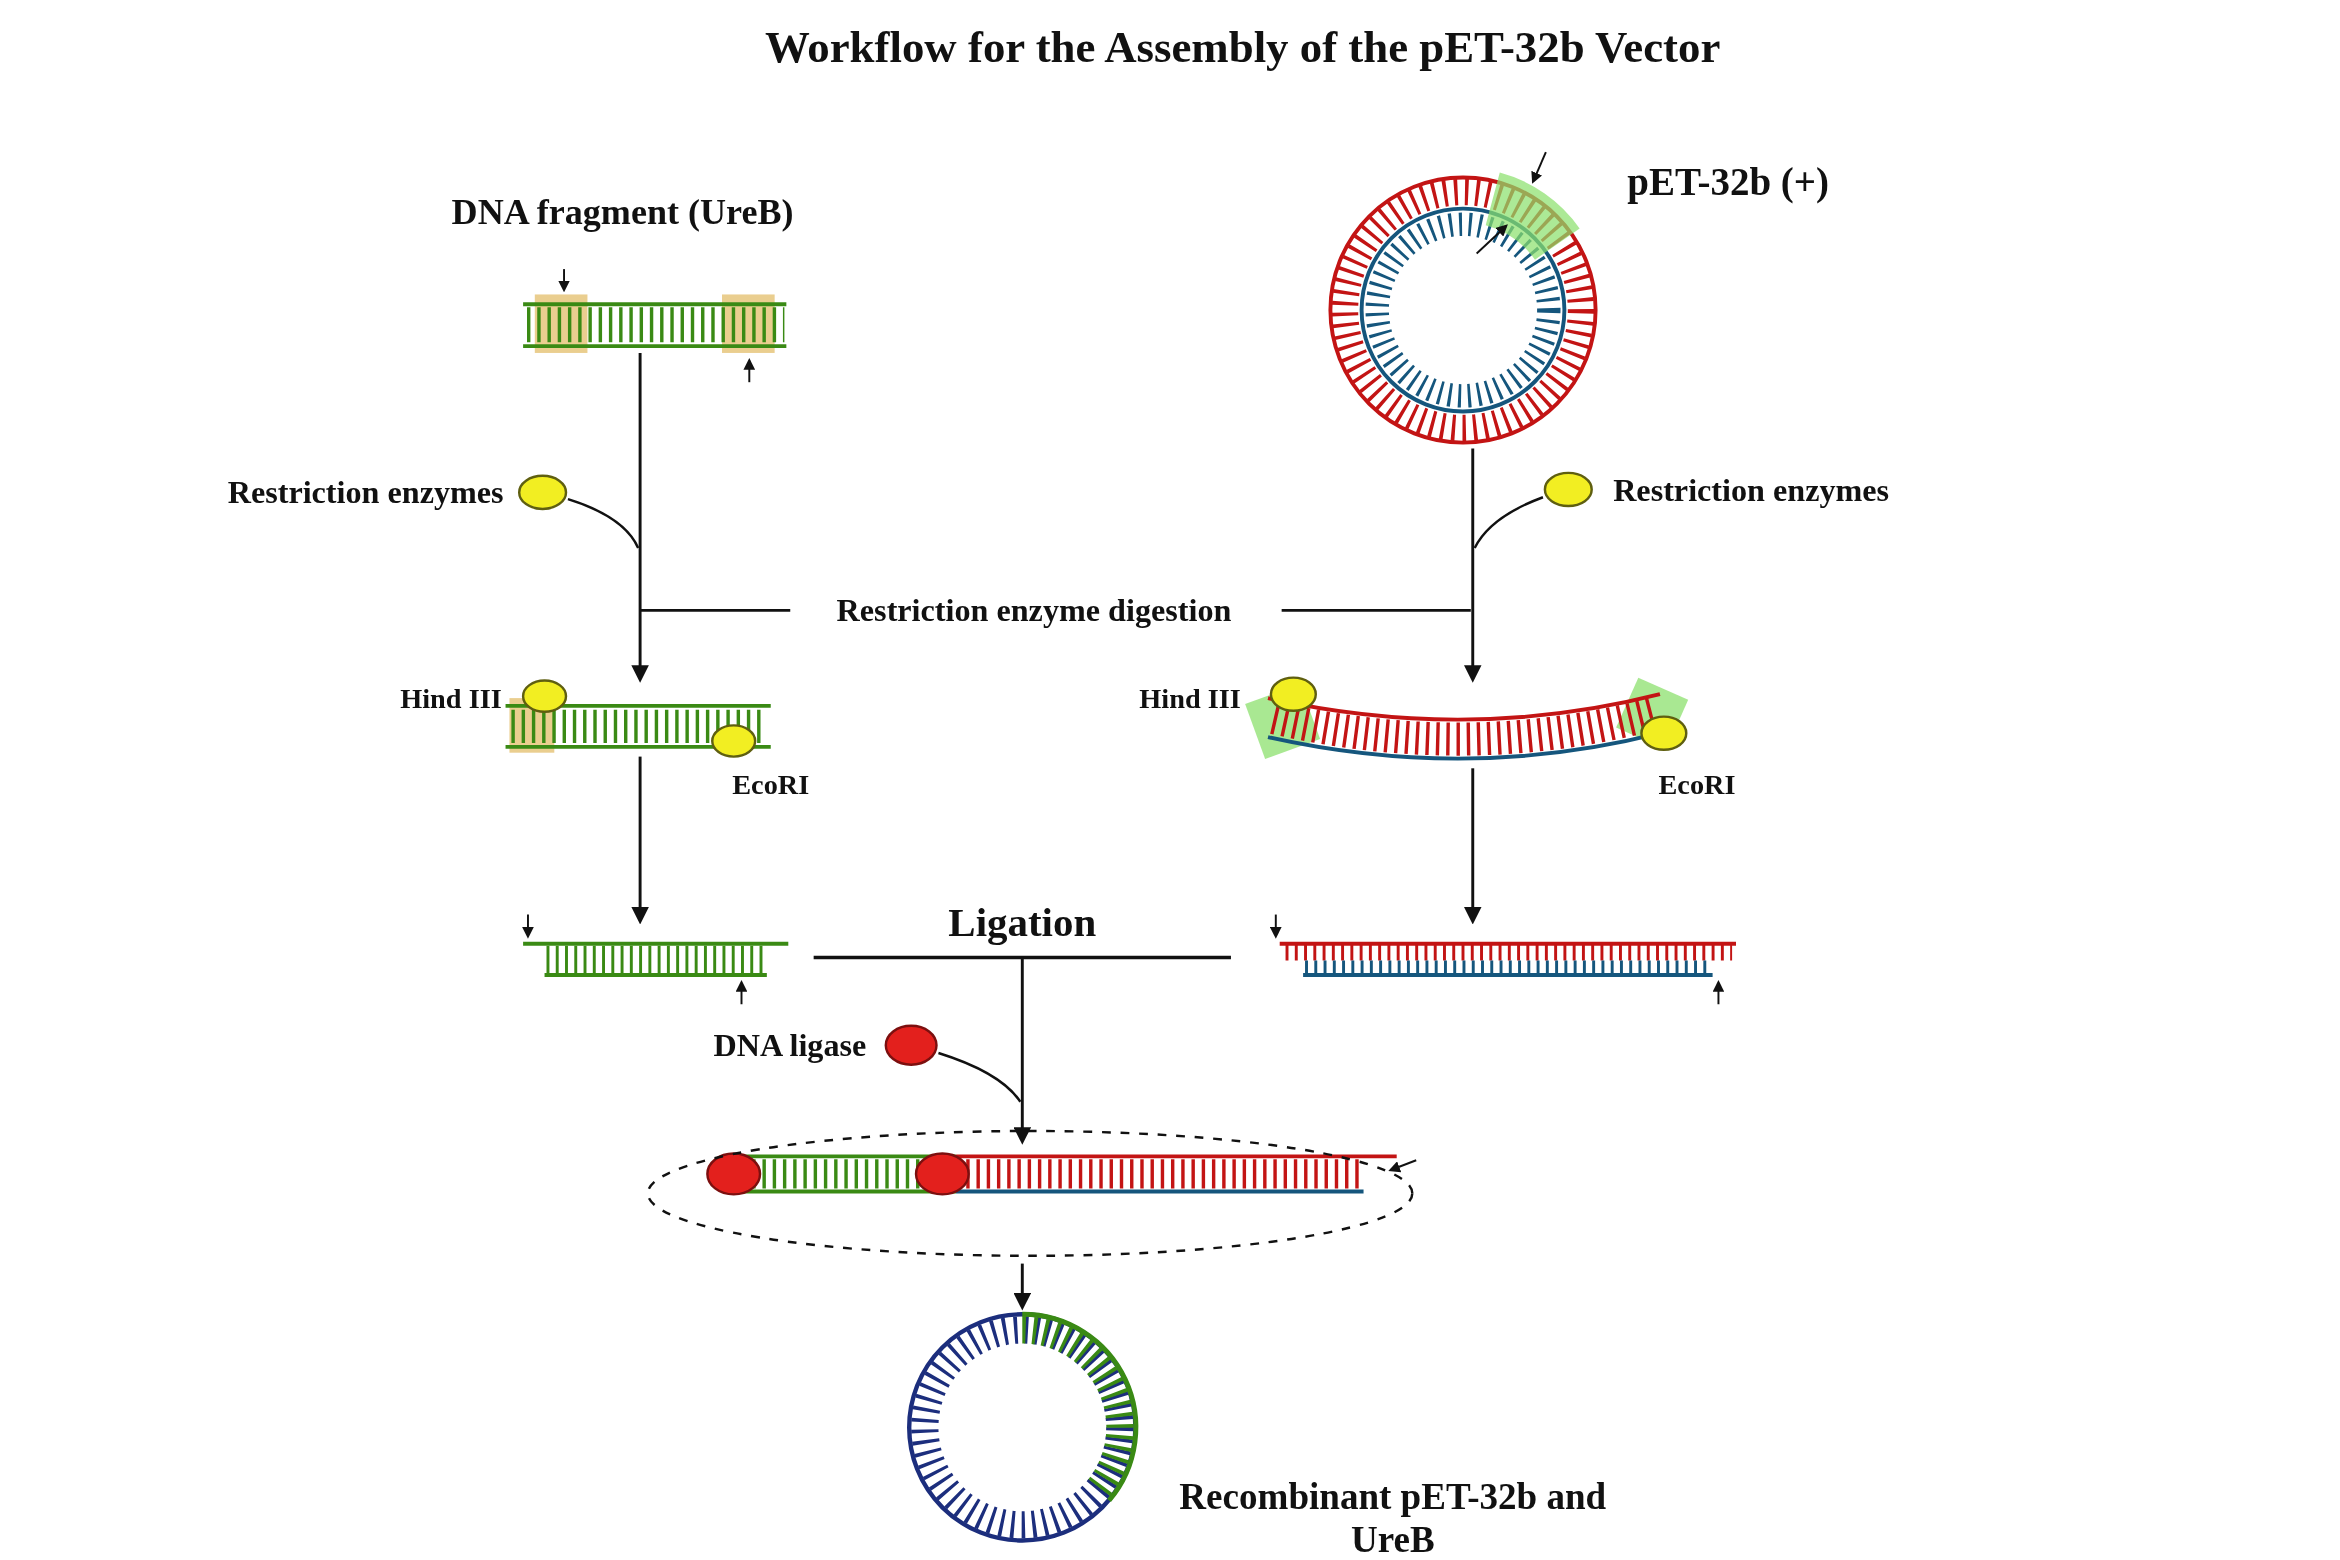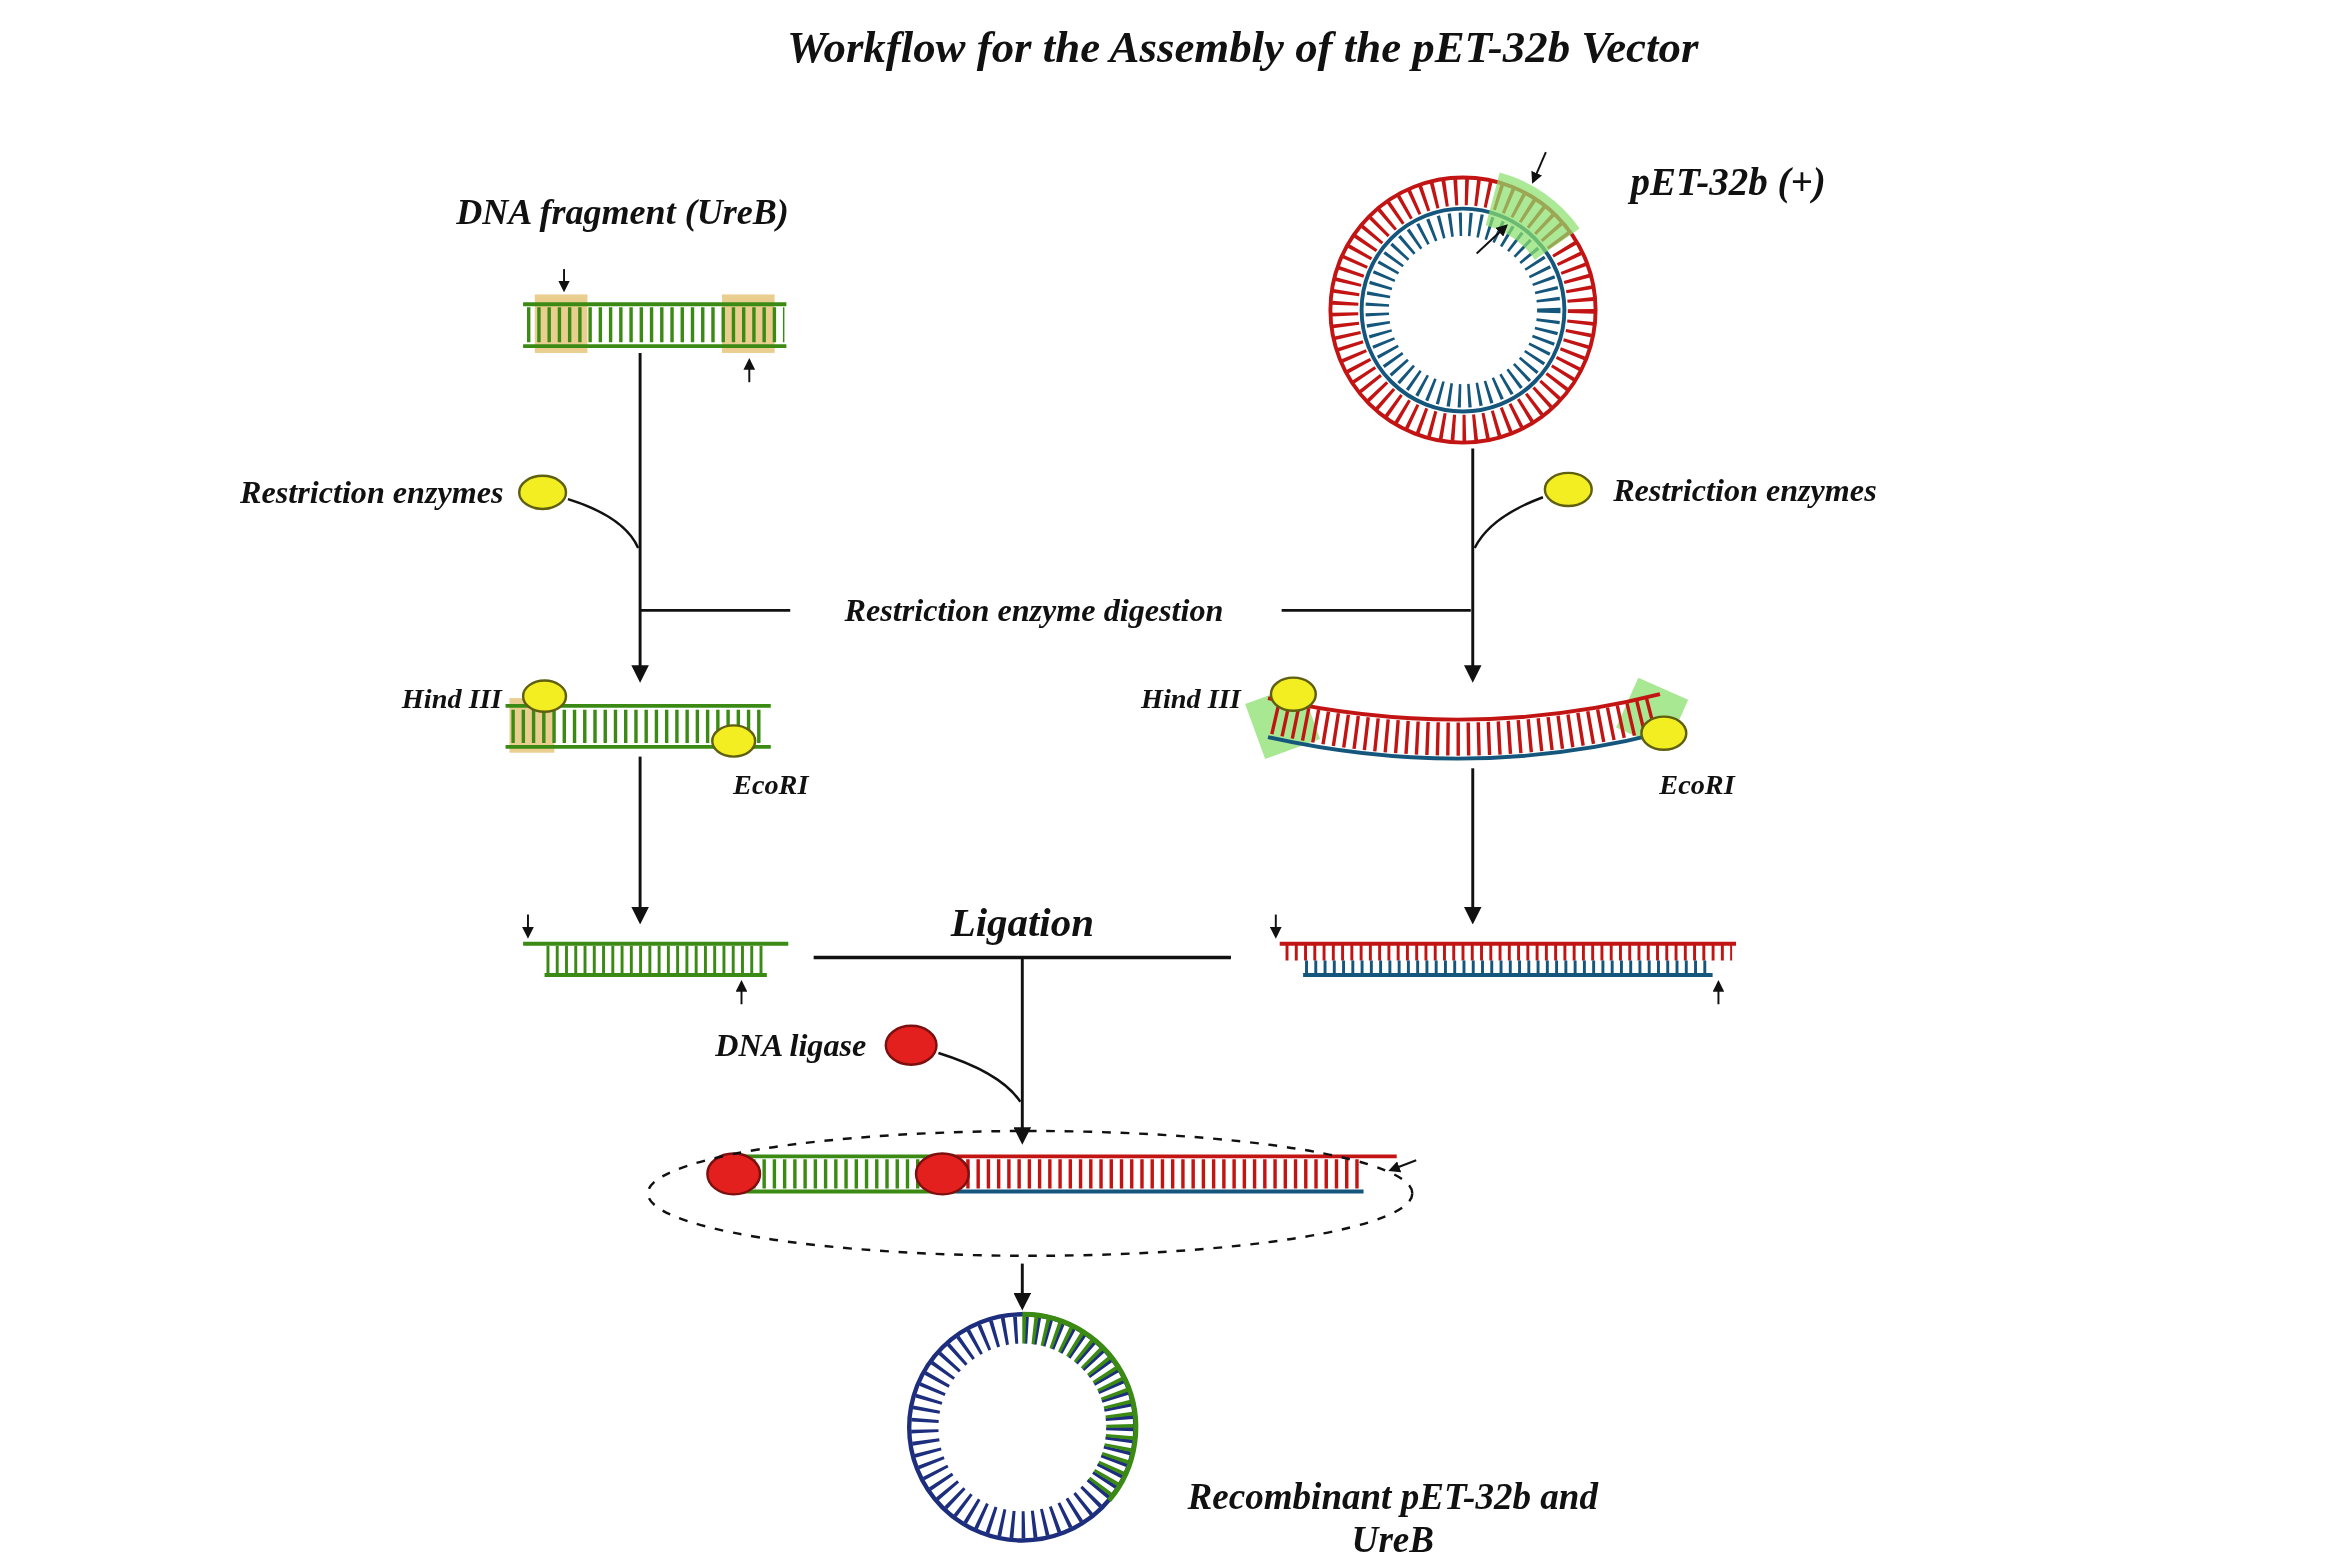--- a/index.html
+++ b/index.html
@@ -1,17 +1,17 @@
 <!DOCTYPE html>
 <html style="--green: #3a8a14; --red: #c31414; --blue: #15567d; --navy: #1c2e7d; --yellow: #f2ee22; --tan: #e3bd6a; --lightgreen: #8ce06e; --ligasered: #e3201d; --line: #111111;"><head>
 <meta charset="utf-8">
 <style>
   html,body{margin:0;padding:0;background:#ffffff;}
   body{width:2341px;height:1560px;overflow:hidden;}
-  .canvas{position:relative;width:2341px;height:1556px;font-style:italic;}
+  .canvas{position:relative;width:2341px;height:1556px;}
   .lbl{font-family:"Liberation Serif",serif;font-weight:bold;fill:#111;}
   .nofill{fill:none;}
   .s-green{stroke:var(--green);}
   .s-red{stroke:var(--red);}
   .s-blue{stroke:var(--blue);}
   .s-navy{stroke:var(--navy);}
   .s-line{stroke:var(--line);}
   .s-lgreen{stroke:var(--lightgreen);opacity:.72;}
   .f-yellow{fill:var(--yellow);stroke:#5f5f10;stroke-width:2.5;}
   .f-ligase{fill:var(--ligasered);stroke:#7c0f0f;stroke-width:2.5;}

